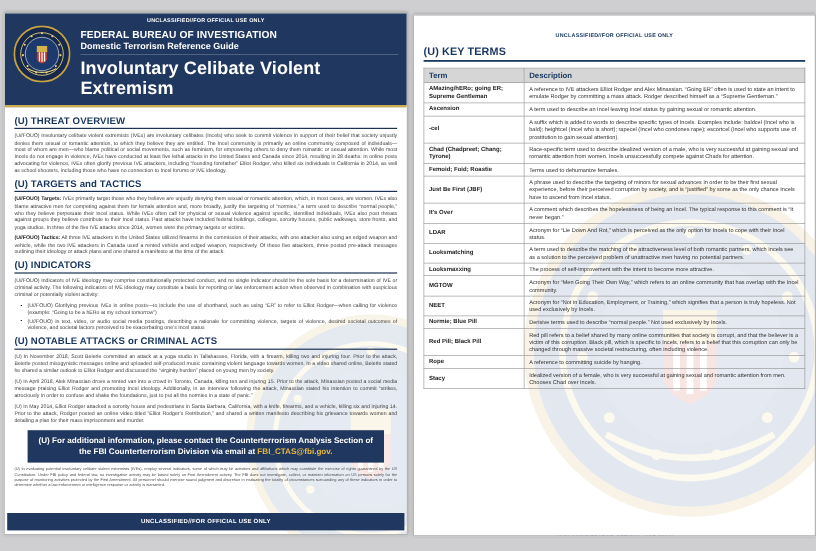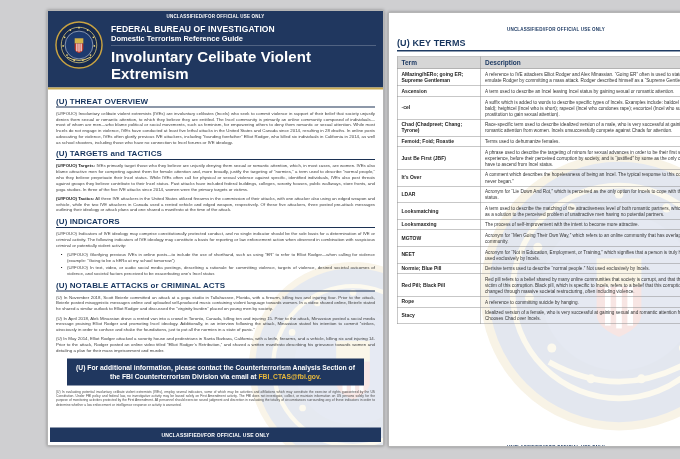--- a/index.html
+++ b/index.html
@@ -2,21 +2,21 @@
 <html><head>
 <meta charset="utf-8">
 <style>
   html,body{margin:0;padding:0;}
   body{
     width:680px;height:459px;
     background:#cfcfd1;
     font-family:"Liberation Sans", sans-serif;
     position:relative;overflow:hidden;
   }
-  .page{position:absolute;background:#ffffff;border:1px solid #b5b5b5;box-shadow:0 0 3px rgba(0,0,0,.35);overflow:hidden;margin-left:44px;}
+  .page{position:absolute;background:#ffffff;border:1px solid #b5b5b5;box-shadow:0 0 3px rgba(0,0,0,.35);overflow:hidden;}
   #left-page{left:3px;top:10px;width:335px;height:434px;}
   #right-page{left:344px;top:12px;width:334px;height:433px;}
   .inner{width:670px;height:868px;transform:scale(0.5);transform-origin:0 0;position:relative;}
   #right-page .inner{width:668px;}
 
   
   .lp-header{background:#20375f;color:#fff;padding:6px 14px 10px 14px;position:relative;z-index:2;}
   .lp-class{text-align:center;font-size:9px;font-weight:bold;letter-spacing:.4px;}
   .lp-header-row{display:flex;align-items:flex-start;margin-top:4px;}
   .seal{width:96px;height:96px;flex:0 0 auto;}

